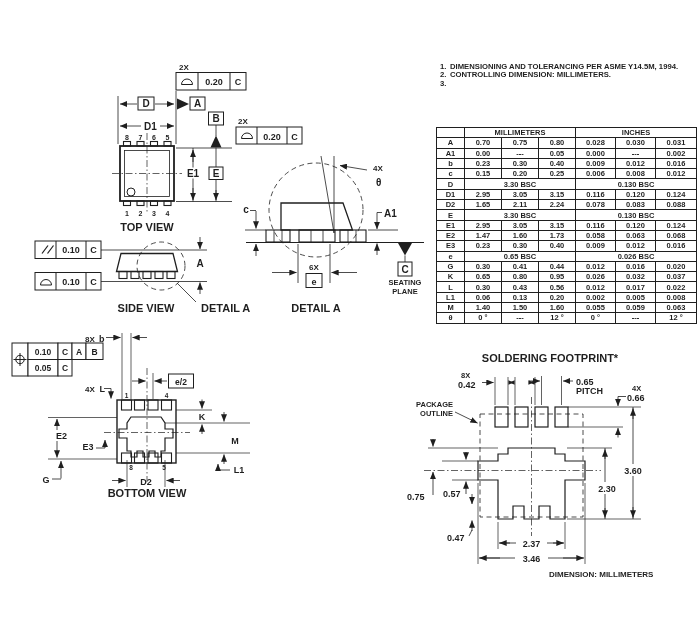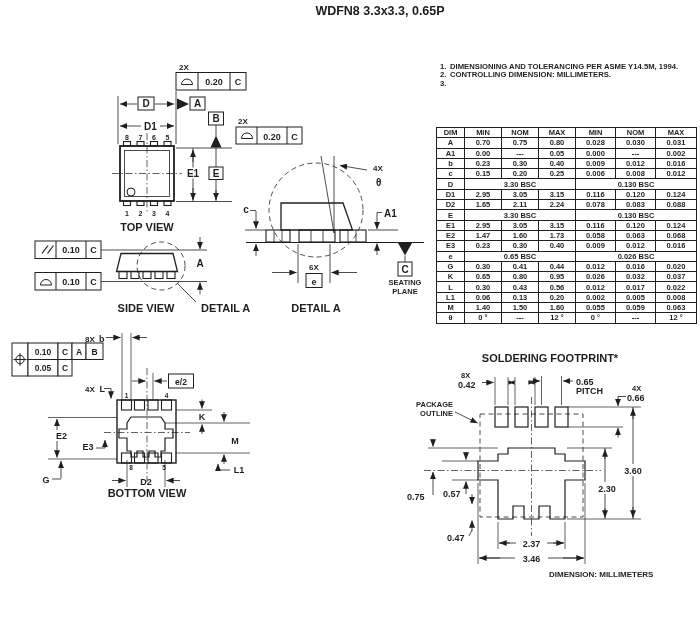--- a/index.html
+++ b/index.html
@@ -21,21 +21,20 @@
   .notes{position:absolute;left:436px;top:63px;width:260px;font-size:7.7px;line-height:8.4px;font-weight:bold;color:#1f1f1f}
   .notes .item{padding-left:14px;position:relative}
   .notes .num{position:absolute;left:4px}
   .dimtable{position:absolute;left:436px;top:127px;width:261px;border-collapse:collapse;table-layout:fixed}
   .dimtable td,.dimtable th{border:1px solid #1f1f1f;font-size:7.5px;font-weight:bold;text-align:center;padding:0;height:9.3px;line-height:9px;color:#1f1f1f;overflow:hidden;white-space:nowrap}
 </style>
 </head>
 <body>
 
 <div class="page">
-  <div class="title">WDFN8 3.3x3.3, 0.65P</div>
 
   <svg class="art" width="700" height="640" viewBox="0 0 700 640">
     <defs>
       <marker id="ah" markerWidth="7.5" markerHeight="6" refX="7.2" refY="3" orient="auto" markerUnits="userSpaceOnUse">
           <path d="M0,0 L7.5,3 L0,6 Z" fill="#1f1f1f"></path>
         </marker>
       <marker id="ahs" markerWidth="5" markerHeight="4.4" refX="4.8" refY="2.2" orient="auto" markerUnits="userSpaceOnUse">
           <path d="M0,0 L5,2.2 L0,4.4 Z" fill="#1f1f1f"></path>
         </marker>
     </defs>
@@ -387,28 +386,24 @@
     <colgroup>
         <col style="width:28px">
         <col style="width:37px">
         <col style="width:37px">
         <col style="width:37px">
         <col style="width:40px">
         <col style="width:40px">
         <col style="width:41px">
       </colgroup>
     <tbody>
-    <tr>
-          <th>DIM</th>
-          <th>MIN</th>
-          <th>NOM</th>
-          <th>MAX</th>
-          <th>MIN</th>
-          <th>NOM</th>
-          <th>MAX</th>
+        <tr>
+          <th></th>
+          <th colspan="3">MILLIMETERS</th>
+          <th colspan="3">INCHES</th>
         </tr>
     <tr>
           <td>A</td>
           <td>0.70</td>
           <td>0.75</td>
           <td>0.80</td>
           <td>0.028</td>
           <td>0.030</td>
           <td>0.031</td>
         </tr>

